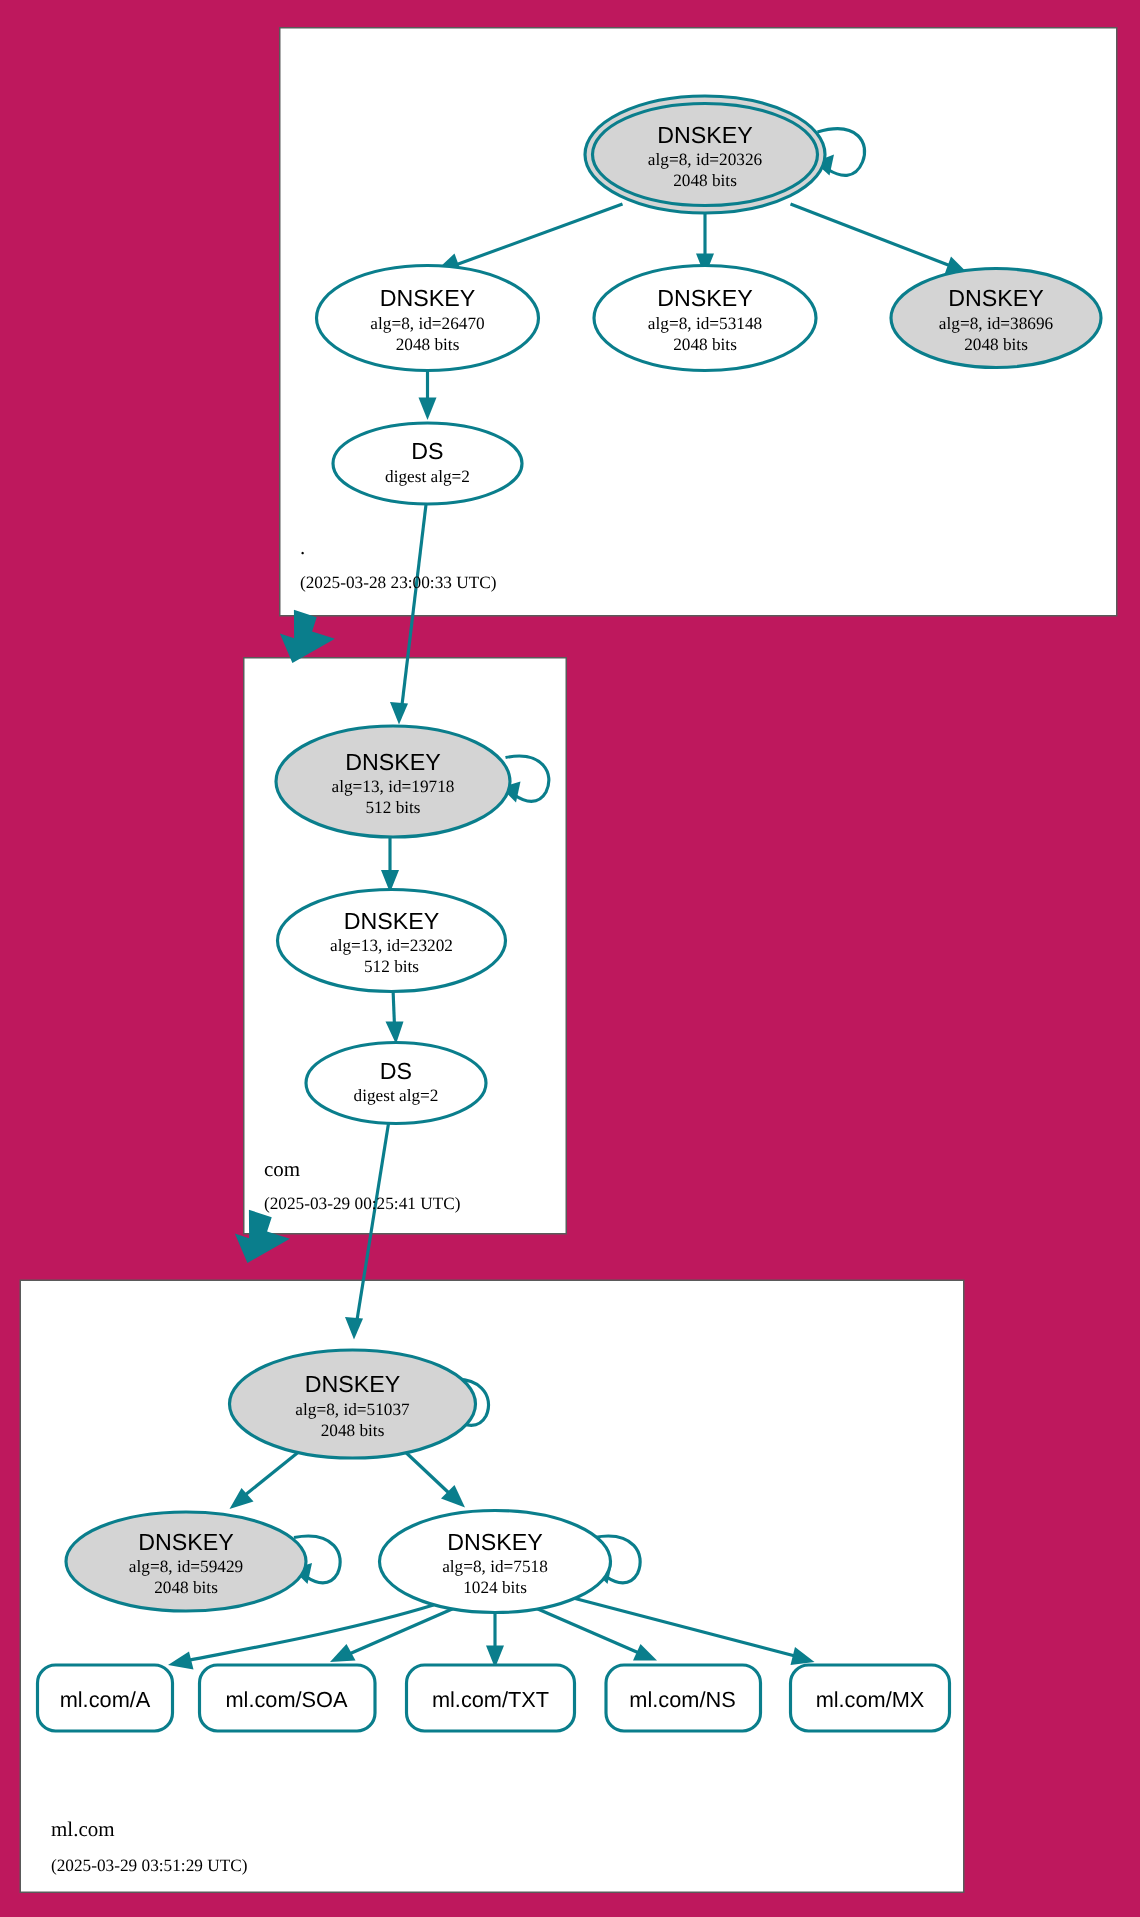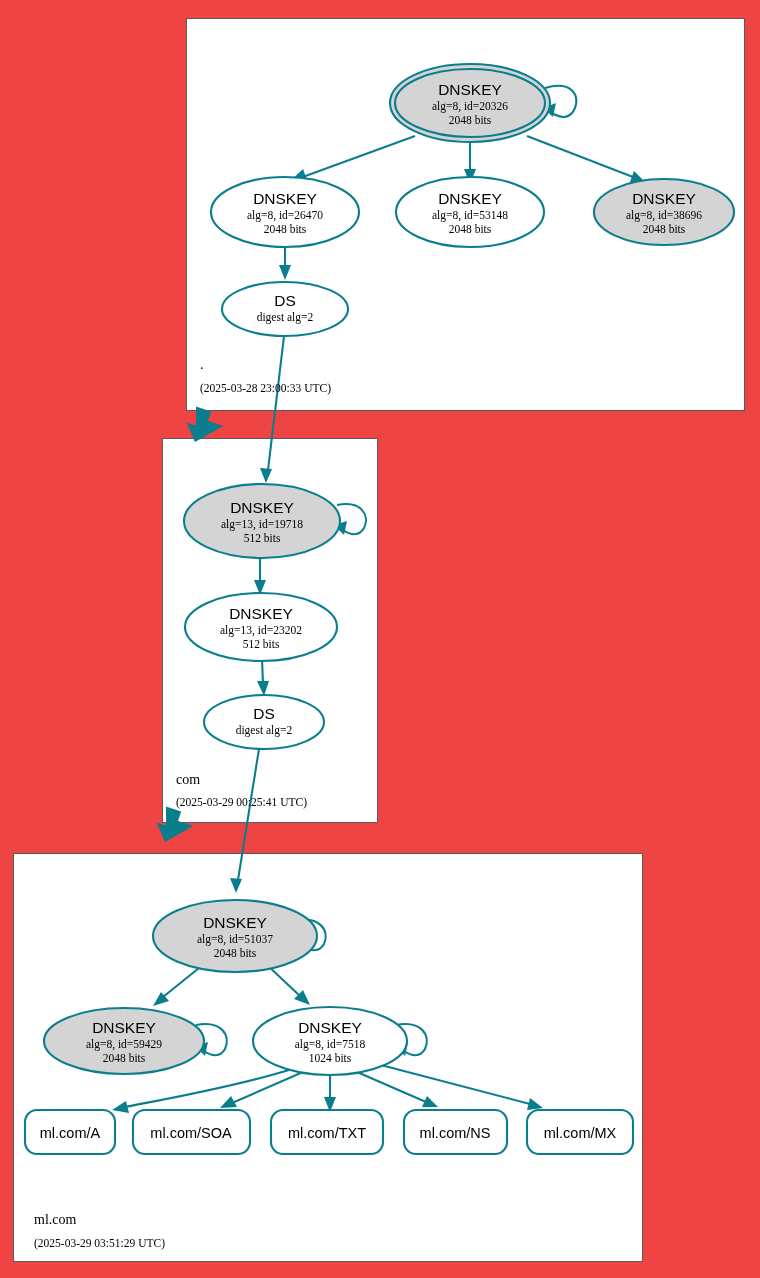--- a/index.html
+++ b/index.html
@@ -8,21 +8,21 @@
     padding: 0;
     background: #ffffff;
   }
   body {
     font-family: "Liberation Sans", sans-serif;
   }
   #canvas {
     position: relative;
     width: 760px;
     height: 1278px;
-    background: #ef4444;
+    background: #be185d;
     overflow: hidden;
   }
   #graph {
     position: absolute;
     left: 0;
     top: 0;
     width: 760px;
     height: 1278px;
   }
   .zone-box {

